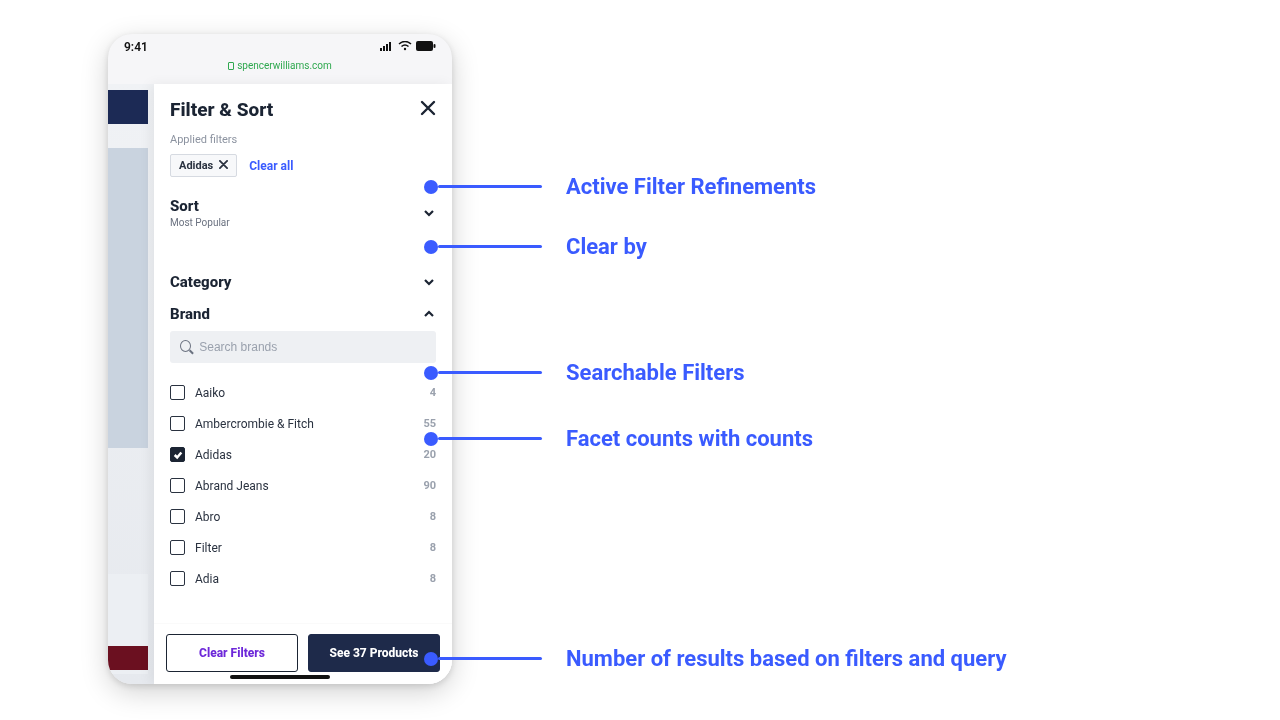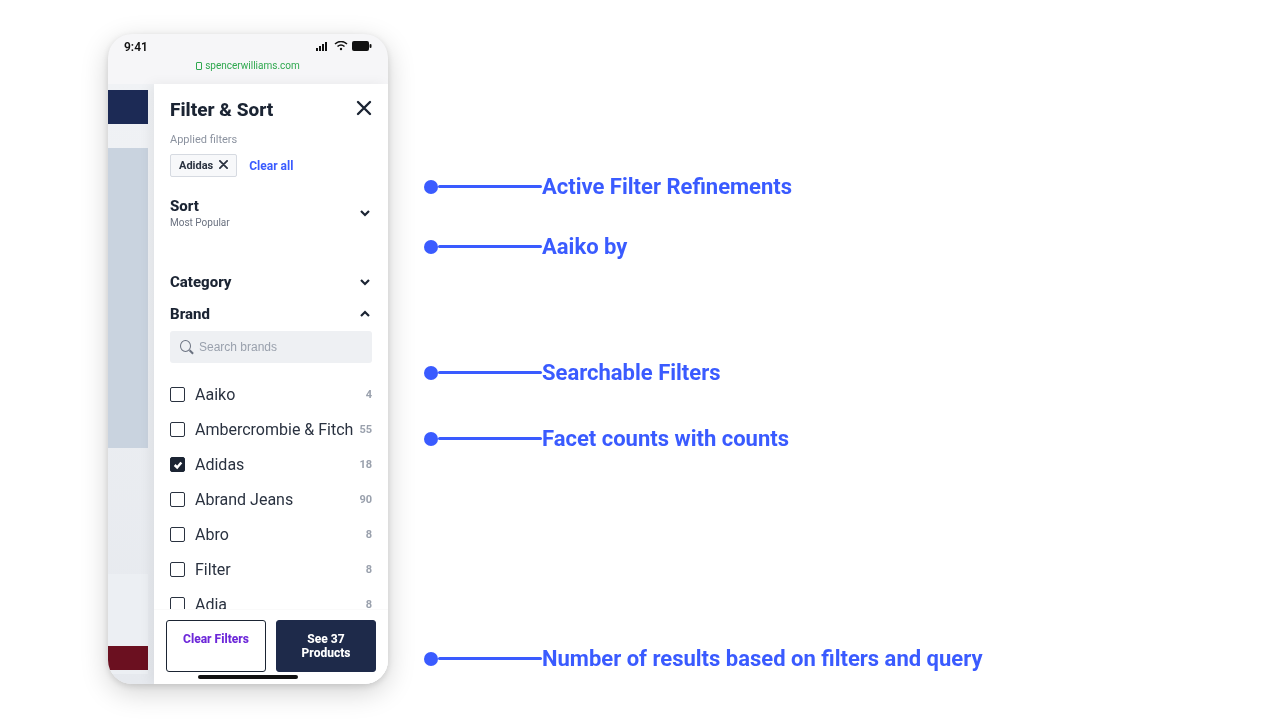--- a/index.html
+++ b/index.html
@@ -9,21 +9,21 @@
     width: 1280px;
     height: 720px;
     position: relative;
     overflow: hidden;
   }
   
   .phone {
     position: absolute;
     left: 108px;
     top: 34px;
-    width: 280px;
+    width: 344px;
     height: 650px;
     border-radius: 24px;
     background: #f6f6f8;
     box-shadow: 0 8px 28px rgba(0,0,0,0.18), 0 2px 6px rgba(0,0,0,0.12);
     overflow: hidden;
   }
   .statusbar {
     height: 26px;
     display: flex;
     align-items: center;
@@ -202,21 +202,21 @@
     align-items: center;
     justify-content: center;
     background: #fff;
   }
   .cb.checked {
     background: #1b2433;
     border-color: #1b2433;
   }
   .cb.checked svg { width: 10px; height: 10px; stroke: #fff; stroke-width: 3; fill: none; }
   .facet-label {
-    font-size: 16px;
+    font-size: 12px;
     color: #2a3240;
   }
   .facet-count {
     font-size: 11px;
     font-weight: 700;
     color: #9aa1ad;
   }
 
   .footer-btns {
     display: flex;
@@ -269,20 +269,21 @@
   }
   .anno .line {
     height: 3px;
     background: #3a5bff;
     border-radius: 2px;
   }
   .anno .label {
     color: #3a5bff;
     font-size: 22px;
     font-weight: 700;
+    margin-left: 24px;
     white-space: nowrap;
   }
 </style>
 </head>
 <body>
 
 <div class="phone">
   <div class="statusbar">
     <span>9:41</span>
     <span class="status-right">
@@ -403,21 +404,21 @@
       </div>
       <div class="facet-row">
         <span class="facet-left">
             <span class="cb checked">
               <svg viewBox="0 0 12 12">
                 <path d="M2 6 L5 9 L10 3"></path>
               </svg>
             </span>
             <span class="facet-label">Adidas</span>
           </span>
-        <span class="facet-count">18</span>
+        <span class="facet-count">20</span>
       </div>
       <div class="facet-row">
         <span class="facet-left">
             <span class="cb"></span>
             <span class="facet-label">Abrand Jeans</span>
           </span>
         <span class="facet-count">90</span>
       </div>
       <div class="facet-row">
         <span class="facet-left">
@@ -452,21 +453,21 @@
 </div>
 
 <div class="anno" style="left:424px; top:174px;">
   <span class="dot"></span>
   <span class="line" style="width:104px;"></span>
   <span class="label">Active Filter Refinements</span>
 </div>
 <div class="anno" style="left:424px; top:234px;">
   <span class="dot"></span>
   <span class="line" style="width:104px;"></span>
-  <span class="label">Aaiko by</span>
+  <span class="label">Clear by</span>
 </div>
 <div class="anno" style="left:424px; top:360px;">
   <span class="dot"></span>
   <span class="line" style="width:104px;"></span>
   <span class="label">Searchable Filters</span>
 </div>
 <div class="anno" style="left:424px; top:426px;">
   <span class="dot"></span>
   <span class="line" style="width:104px;"></span>
   <span class="label">Facet counts with counts</span>

